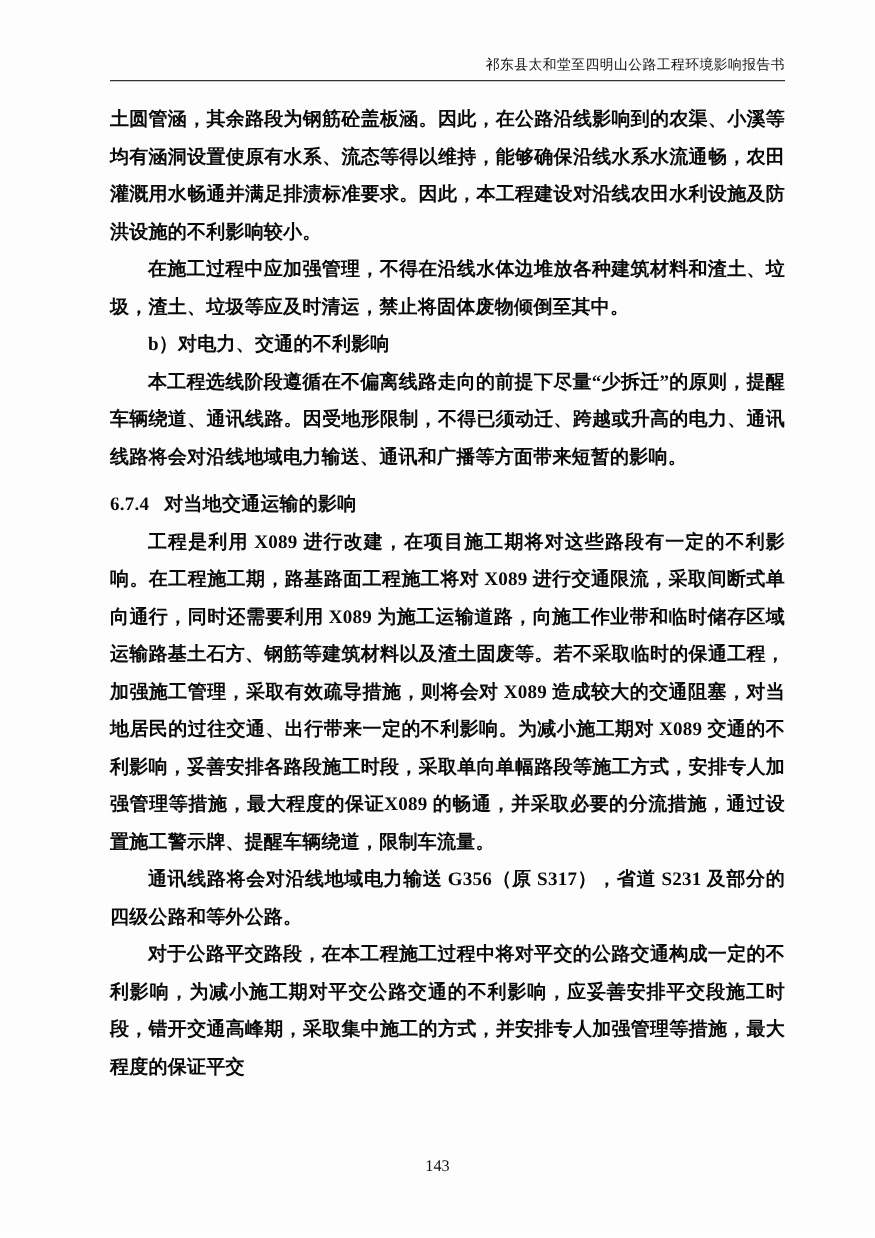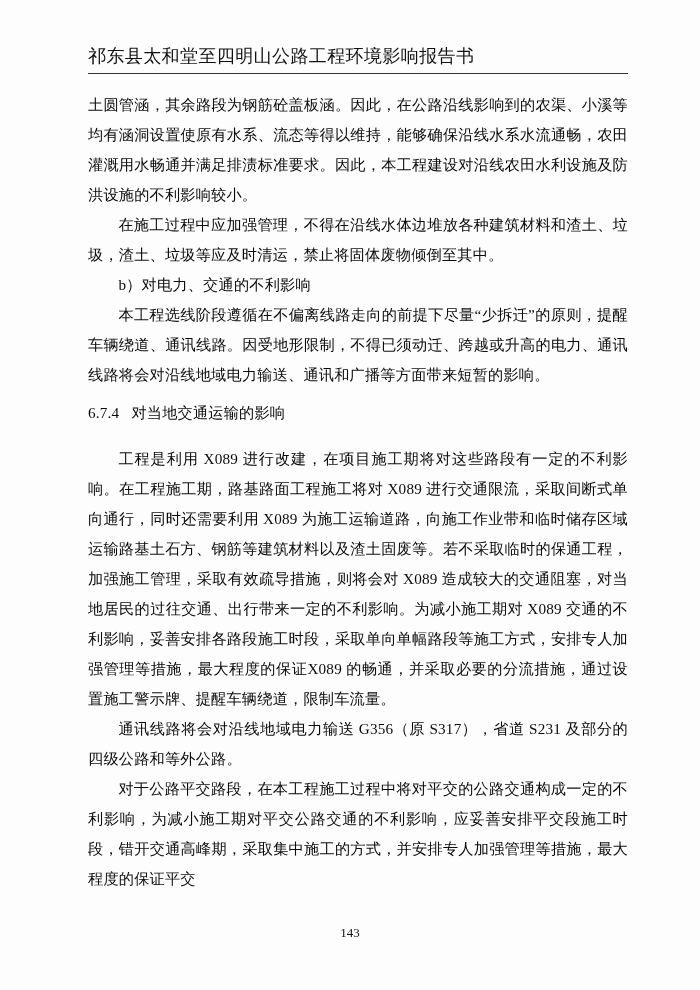--- a/index.html
+++ b/index.html
@@ -24,50 +24,52 @@
     background: #fdfdfd;
     box-sizing: border-box;
   }
   .content {
     position: absolute;
     left: 88px;
     top: 44px;
     width: 540px;
   }
   .header {
-    font-size: 18px;
+    text-align: right;
+    font-size: 11px;
     letter-spacing: 0.4px;
     padding-bottom: 5px;
     color: #111;
   }
   .header-rule {
     border-bottom: 1px solid #333;
     width: 100%;
     margin-bottom: 16px;
   }
   p {
     margin: 0 0 0 0;
     font-size: 15.2px;
     line-height: 30px;
     text-align: justify;
     text-justify: inter-ideograph;
     letter-spacing: 0.2px;
     color: #0a0a0a;
+    font-weight: bold;
   }
   p.indent {
     text-indent: 2em;
   }
   p.noindent {
     text-indent: 0;
   }
   .section-head {
     font-size: 15.2px;
     line-height: 30px;
     margin-top: 6px;
-    margin-bottom: 16px;
+    margin-bottom: 0;
     text-indent: 0;
   }
   .blockgap {
     height: 2px;
   }
   .footer {
     position: absolute;
     left: 0;
     top: 925px;
     width: 700px;

